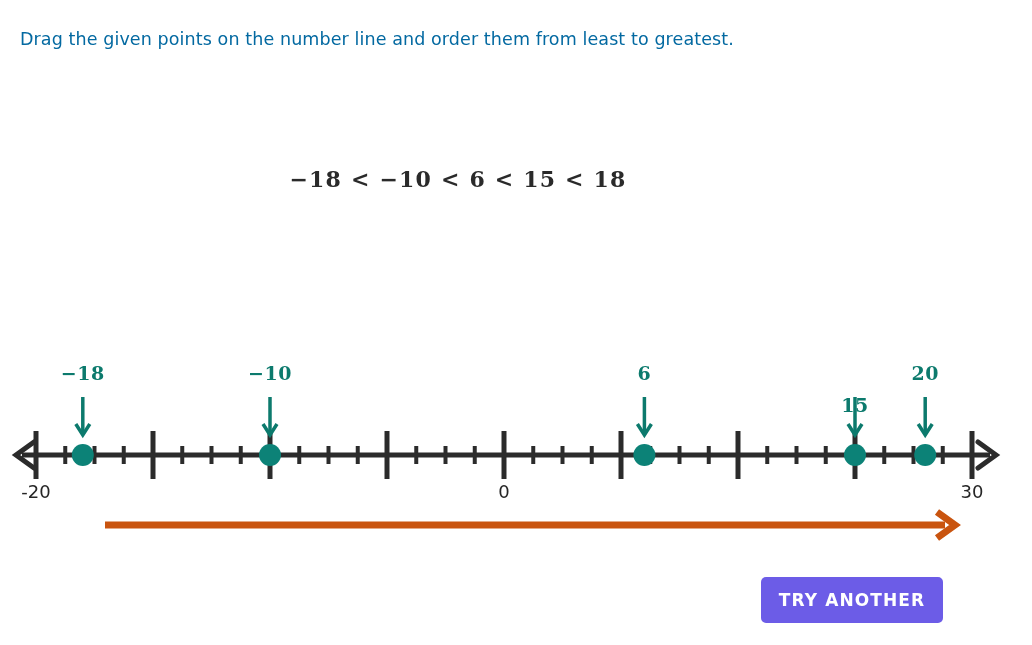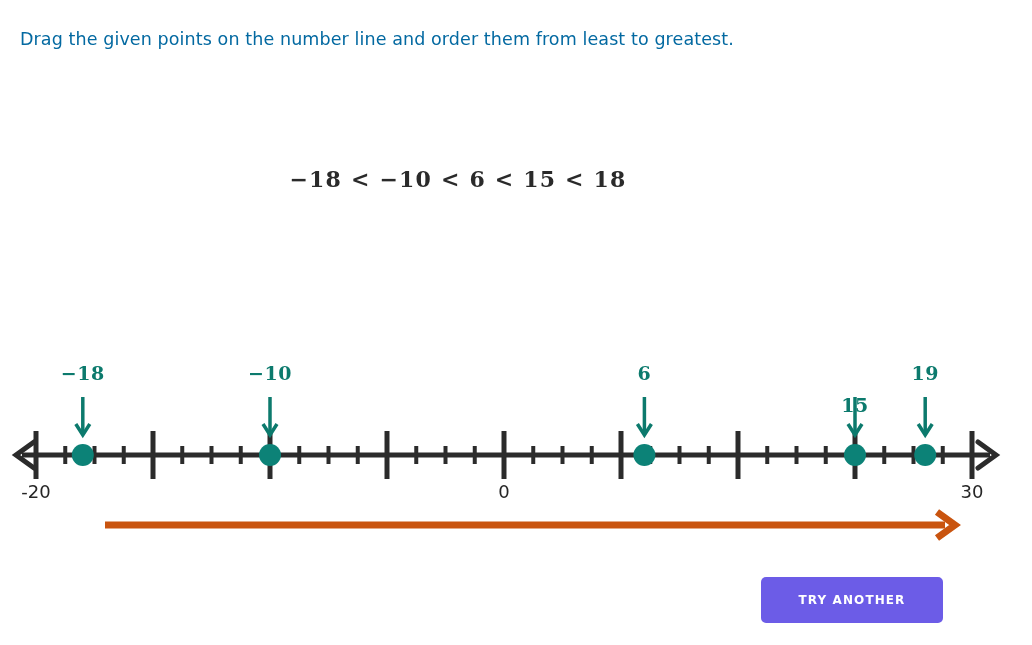--- a/index.html
+++ b/index.html
@@ -94,21 +94,21 @@
     position: absolute;
     left: 761px;
     top: 577px;
     width: 182px;
     height: 46px;
     background: #6c5ce7;
     border: none;
     border-radius: 5px;
     color: #ffffff;
     font-family: "DejaVu Sans", "Liberation Sans", sans-serif;
-    font-size: 12px;
+    font-size: 17px;
     font-weight: bold;
     letter-spacing: 1.1px;
     cursor: pointer;
     padding: 0;
   }
 </style>
 </head>
 <body>
 
 <div id="prompt">Drag the given points on the number line and order them from least to greatest.</div>
@@ -175,21 +175,21 @@
         <circle cx="644.4" cy="95" r="11" fill="#0c8277"></circle>
         <circle cx="855" cy="95" r="11" fill="#0c8277"></circle>
         <circle cx="925.1999999999999" cy="95" r="11" fill="#0c8277"></circle>
       </g>
   </svg>
   <div id="nl-point-labels">
       <div class="pt-label" style="left: 82.8px; top: 2px;">−18</div>
       <div class="pt-label" style="left: 270px; top: 2px;">−10</div>
       <div class="pt-label" style="left: 644.4px; top: 2px;">6</div>
       <div class="pt-label" style="left: 855px; top: 2px; margin-top: 32px;">15</div>
-      <div class="pt-label" style="left: 925.2px; top: 2px;">19</div>
+      <div class="pt-label" style="left: 925.2px; top: 2px;">20</div>
     </div>
   <div id="nl-axis-labels">
       <div class="axis-label" style="left: 36px; top: 121px;">-20</div>
       <div class="axis-label" style="left: 504px; top: 121px;">0</div>
       <div class="axis-label" style="left: 972px; top: 121px;">30</div>
     </div>
 </div>
 
 <svg id="progress-arrow" width="860" height="34" viewBox="0 0 860 34">
   <g id="pa-group">

